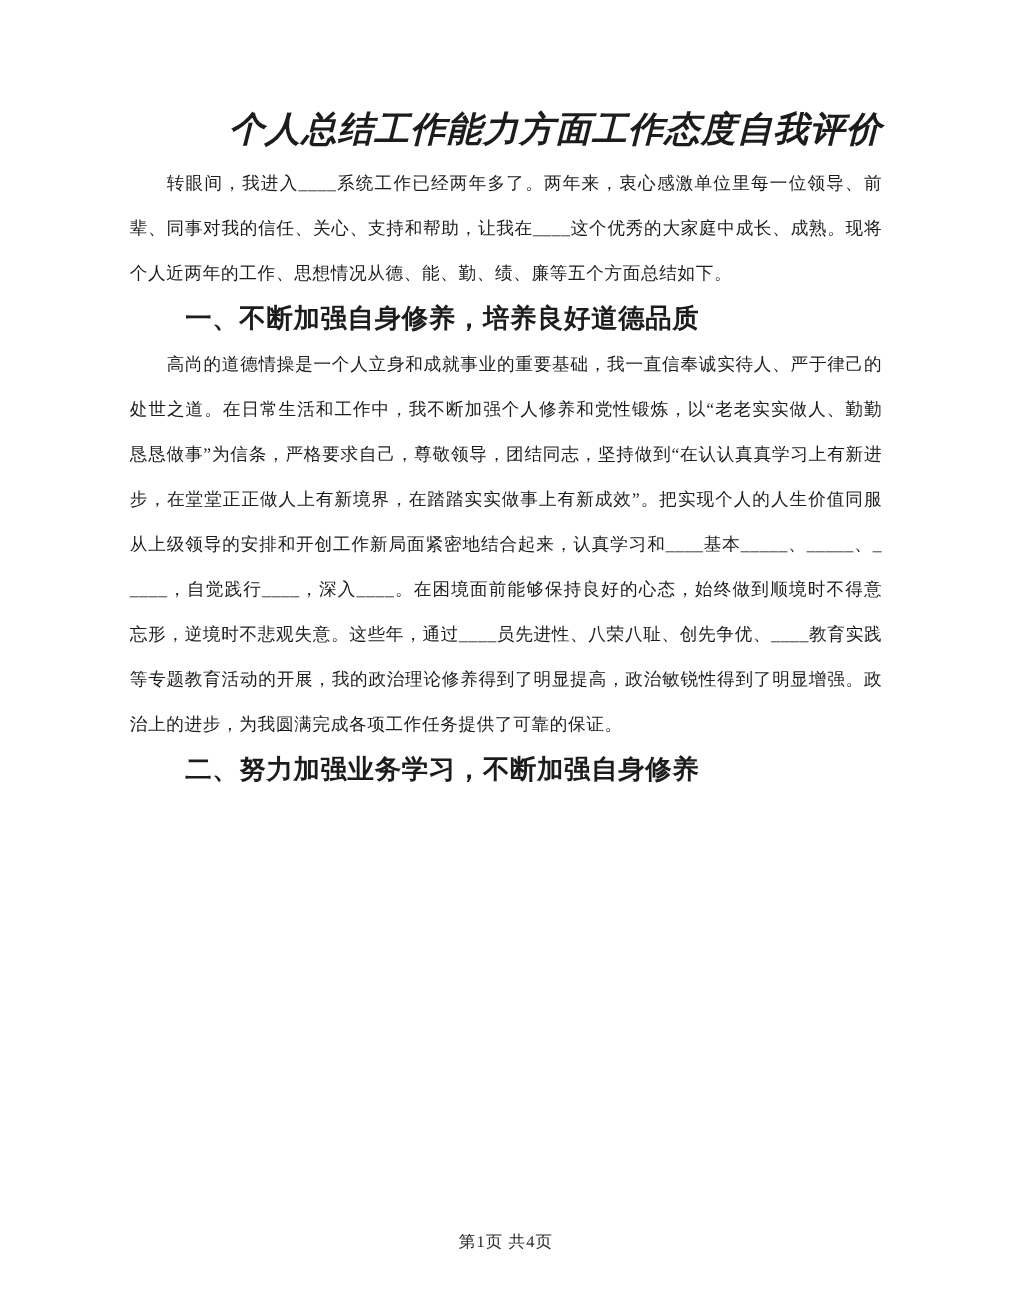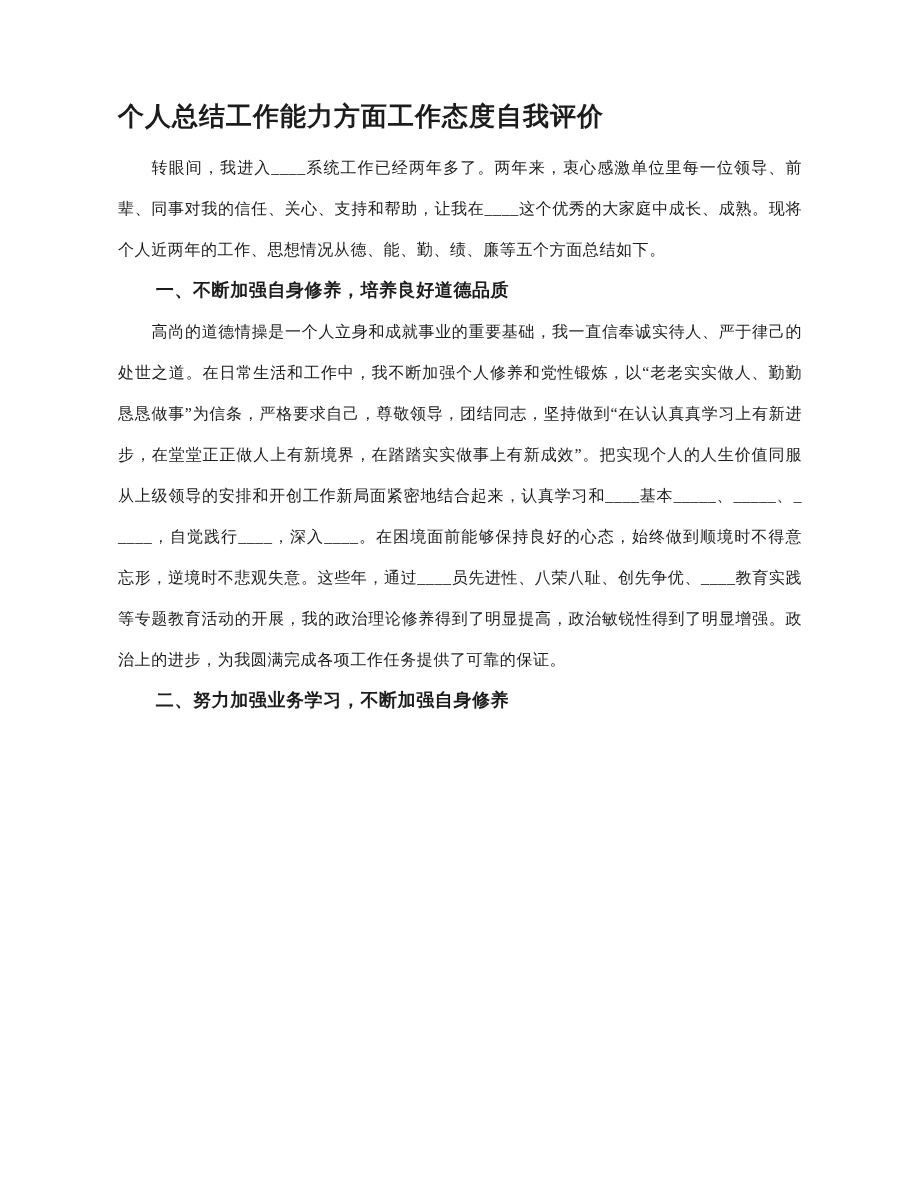--- a/index.html
+++ b/index.html
@@ -20,39 +20,40 @@
   }
   .content {
     position: absolute;
     top: 0;
     left: 118px;
     right: 118px;
     padding-top: 100px;
   }
   .doc-title {
     margin: 0 0 13px 0;
-    font-size: 26px;
+    font-size: 32px;
     font-weight: bold;
-    text-align: left;
+    text-align: right;
     line-height: 34px;
     letter-spacing: 1px;
+    font-style: italic;
   }
   .body-para {
     margin: 0;
     font-size: 16px;
     line-height: 41px;
     text-align: justify;
     text-justify: inter-ideograph;
     text-indent: 2.1em;
     letter-spacing: 0.6px;
     word-break: break-all;
   }
   .section-heading {
     margin: 0;
-    font-size: 18px;
+    font-size: 24px;
     font-weight: bold;
     line-height: 41px;
     text-indent: 2.1em;
     letter-spacing: 0.6px;
   }
   .footer {
     position: absolute;
     left: 0;
     right: 0;
     bottom: 52px;
@@ -72,13 +73,16 @@
     <p class="body-para">转眼间，我进入____系统工作已经两年多了。两年来，衷心感激单位里每一位领导、前辈、同事对我的信任、关心、支持和帮助，让我在____这个优秀的大家庭中成长、成熟。现将个人近两年的工作、思想情况从德、能、勤、绩、廉等五个方面总结如下。</p>
 
     <h2 class="section-heading">一、不断加强自身修养，培养良好道德品质</h2>
 
     <p class="body-para">高尚的道德情操是一个人立身和成就事业的重要基础，我一直信奉诚实待人、严于律己的处世之道。在日常生活和工作中，我不断加强个人修养和党性锻炼，以“老老实实做人、勤勤恳恳做事”为信条，严格要求自己，尊敬领导，团结同志，坚持做到“在认认真真学习上有新进步，在堂堂正正做人上有新境界，在踏踏实实做事上有新成效”。把实现个人的人生价值同服从上级领导的安排和开创工作新局面紧密地结合起来，认真学习和____基本_____、_____、_____，自觉践行____，深入____。在困境面前能够保持良好的心态，始终做到顺境时不得意忘形，逆境时不悲观失意。这些年，通过____员先进性、八荣八耻、创先争优、____教育实践等专题教育活动的开展，我的政治理论修养得到了明显提高，政治敏锐性得到了明显增强。政治上的进步，为我圆满完成各项工作任务提供了可靠的保证。</p>
 
     <h2 class="section-heading">二、努力加强业务学习，不断加强自身修养</h2>
 
   </div>
 
+  <div class="footer">
+    <span>第1页 共4页</span>
+  </div>
 </div>
 
 </body></html>

